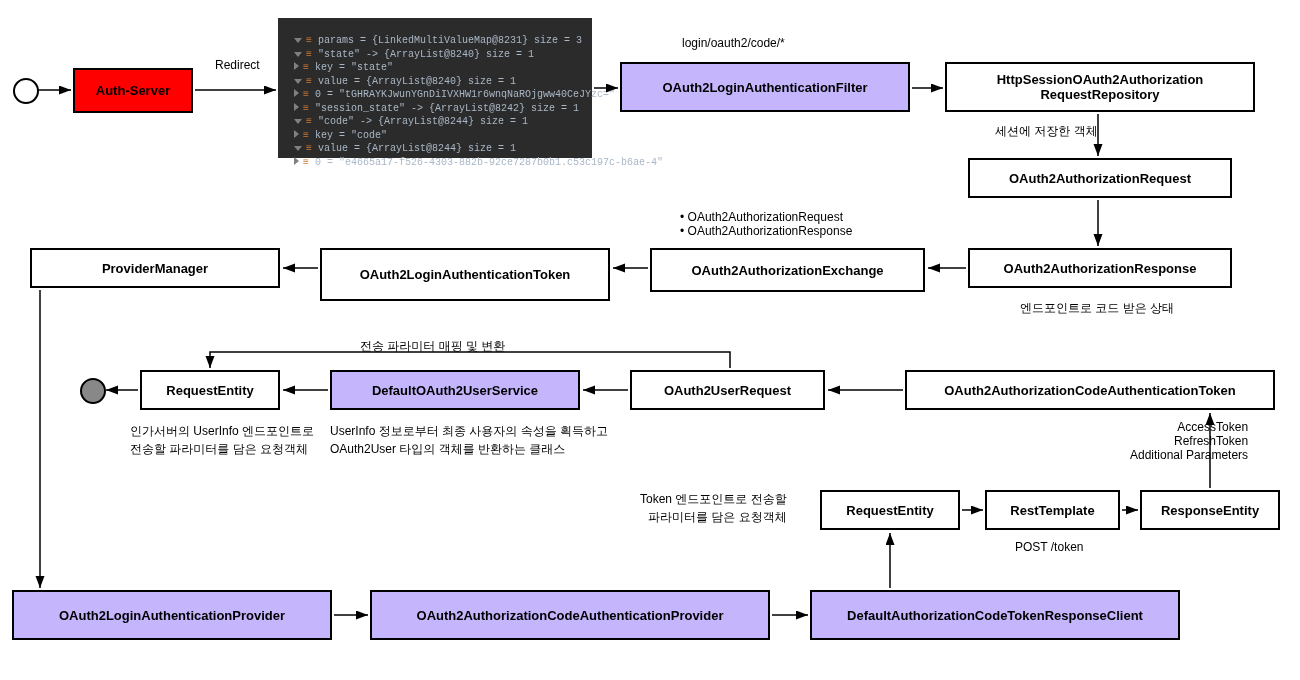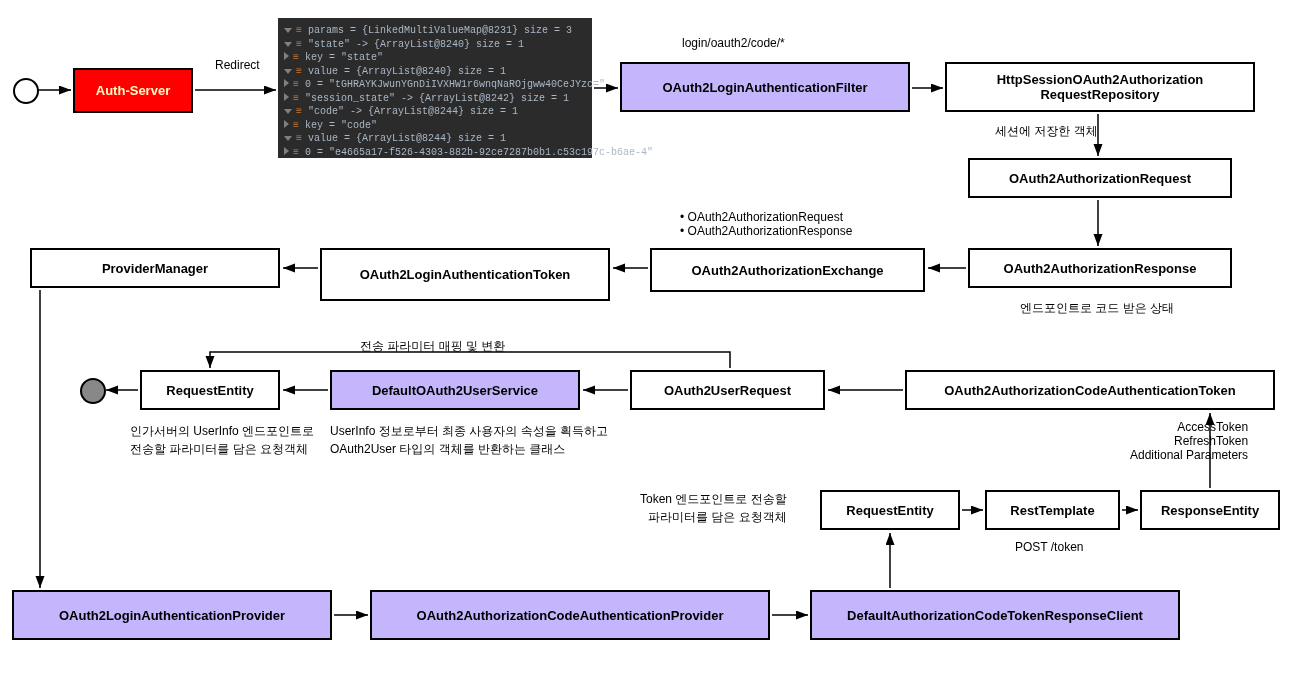--- a/index.html
+++ b/index.html
@@ -18,21 +18,21 @@
     background: #fff;
     display: flex;
     align-items: center;
     justify-content: center;
     text-align: center;
     font-weight: bold;
     padding: 4px 8px;
     box-sizing: border-box;
   }
   .box.blue { background: #c4b5fd; }
-  .box.red { background: #ff0000; color: #fef9c3; }
+  .box.red { background: #ff0000; color: #000000; }
   .label {
     position: absolute;
     font-size: 12px;
     white-space: pre;
   }
   .bullets {
     position: absolute;
     font-size: 12px;
   }
   .bullets div::before { content: "•  "; }
@@ -59,21 +59,21 @@
     border: 2px solid #000;
     border-radius: 50%;
     background: #888;
   }
   .debug-panel {
     position: absolute;
     background: #2b2b2b;
     color: #a9b7c6;
     font-family: "Courier New", monospace;
     font-size: 10px;
-    padding: 6px;
+    padding: 16px;
     box-sizing: border-box;
     line-height: 1.35;
   }
   .debug-panel .row { white-space: nowrap; }
   .tri { display:inline-block; width:0; height:0; border-top:4px solid transparent; border-bottom:4px solid transparent; border-left:5px solid #808080; margin-right:4px;}
   .tri.down { border-left:4px solid transparent; border-right:4px solid transparent; border-top:5px solid #808080; border-bottom:none;}
   .eq { color:#cc7832; }
 </style>
 </head>
 <body>

